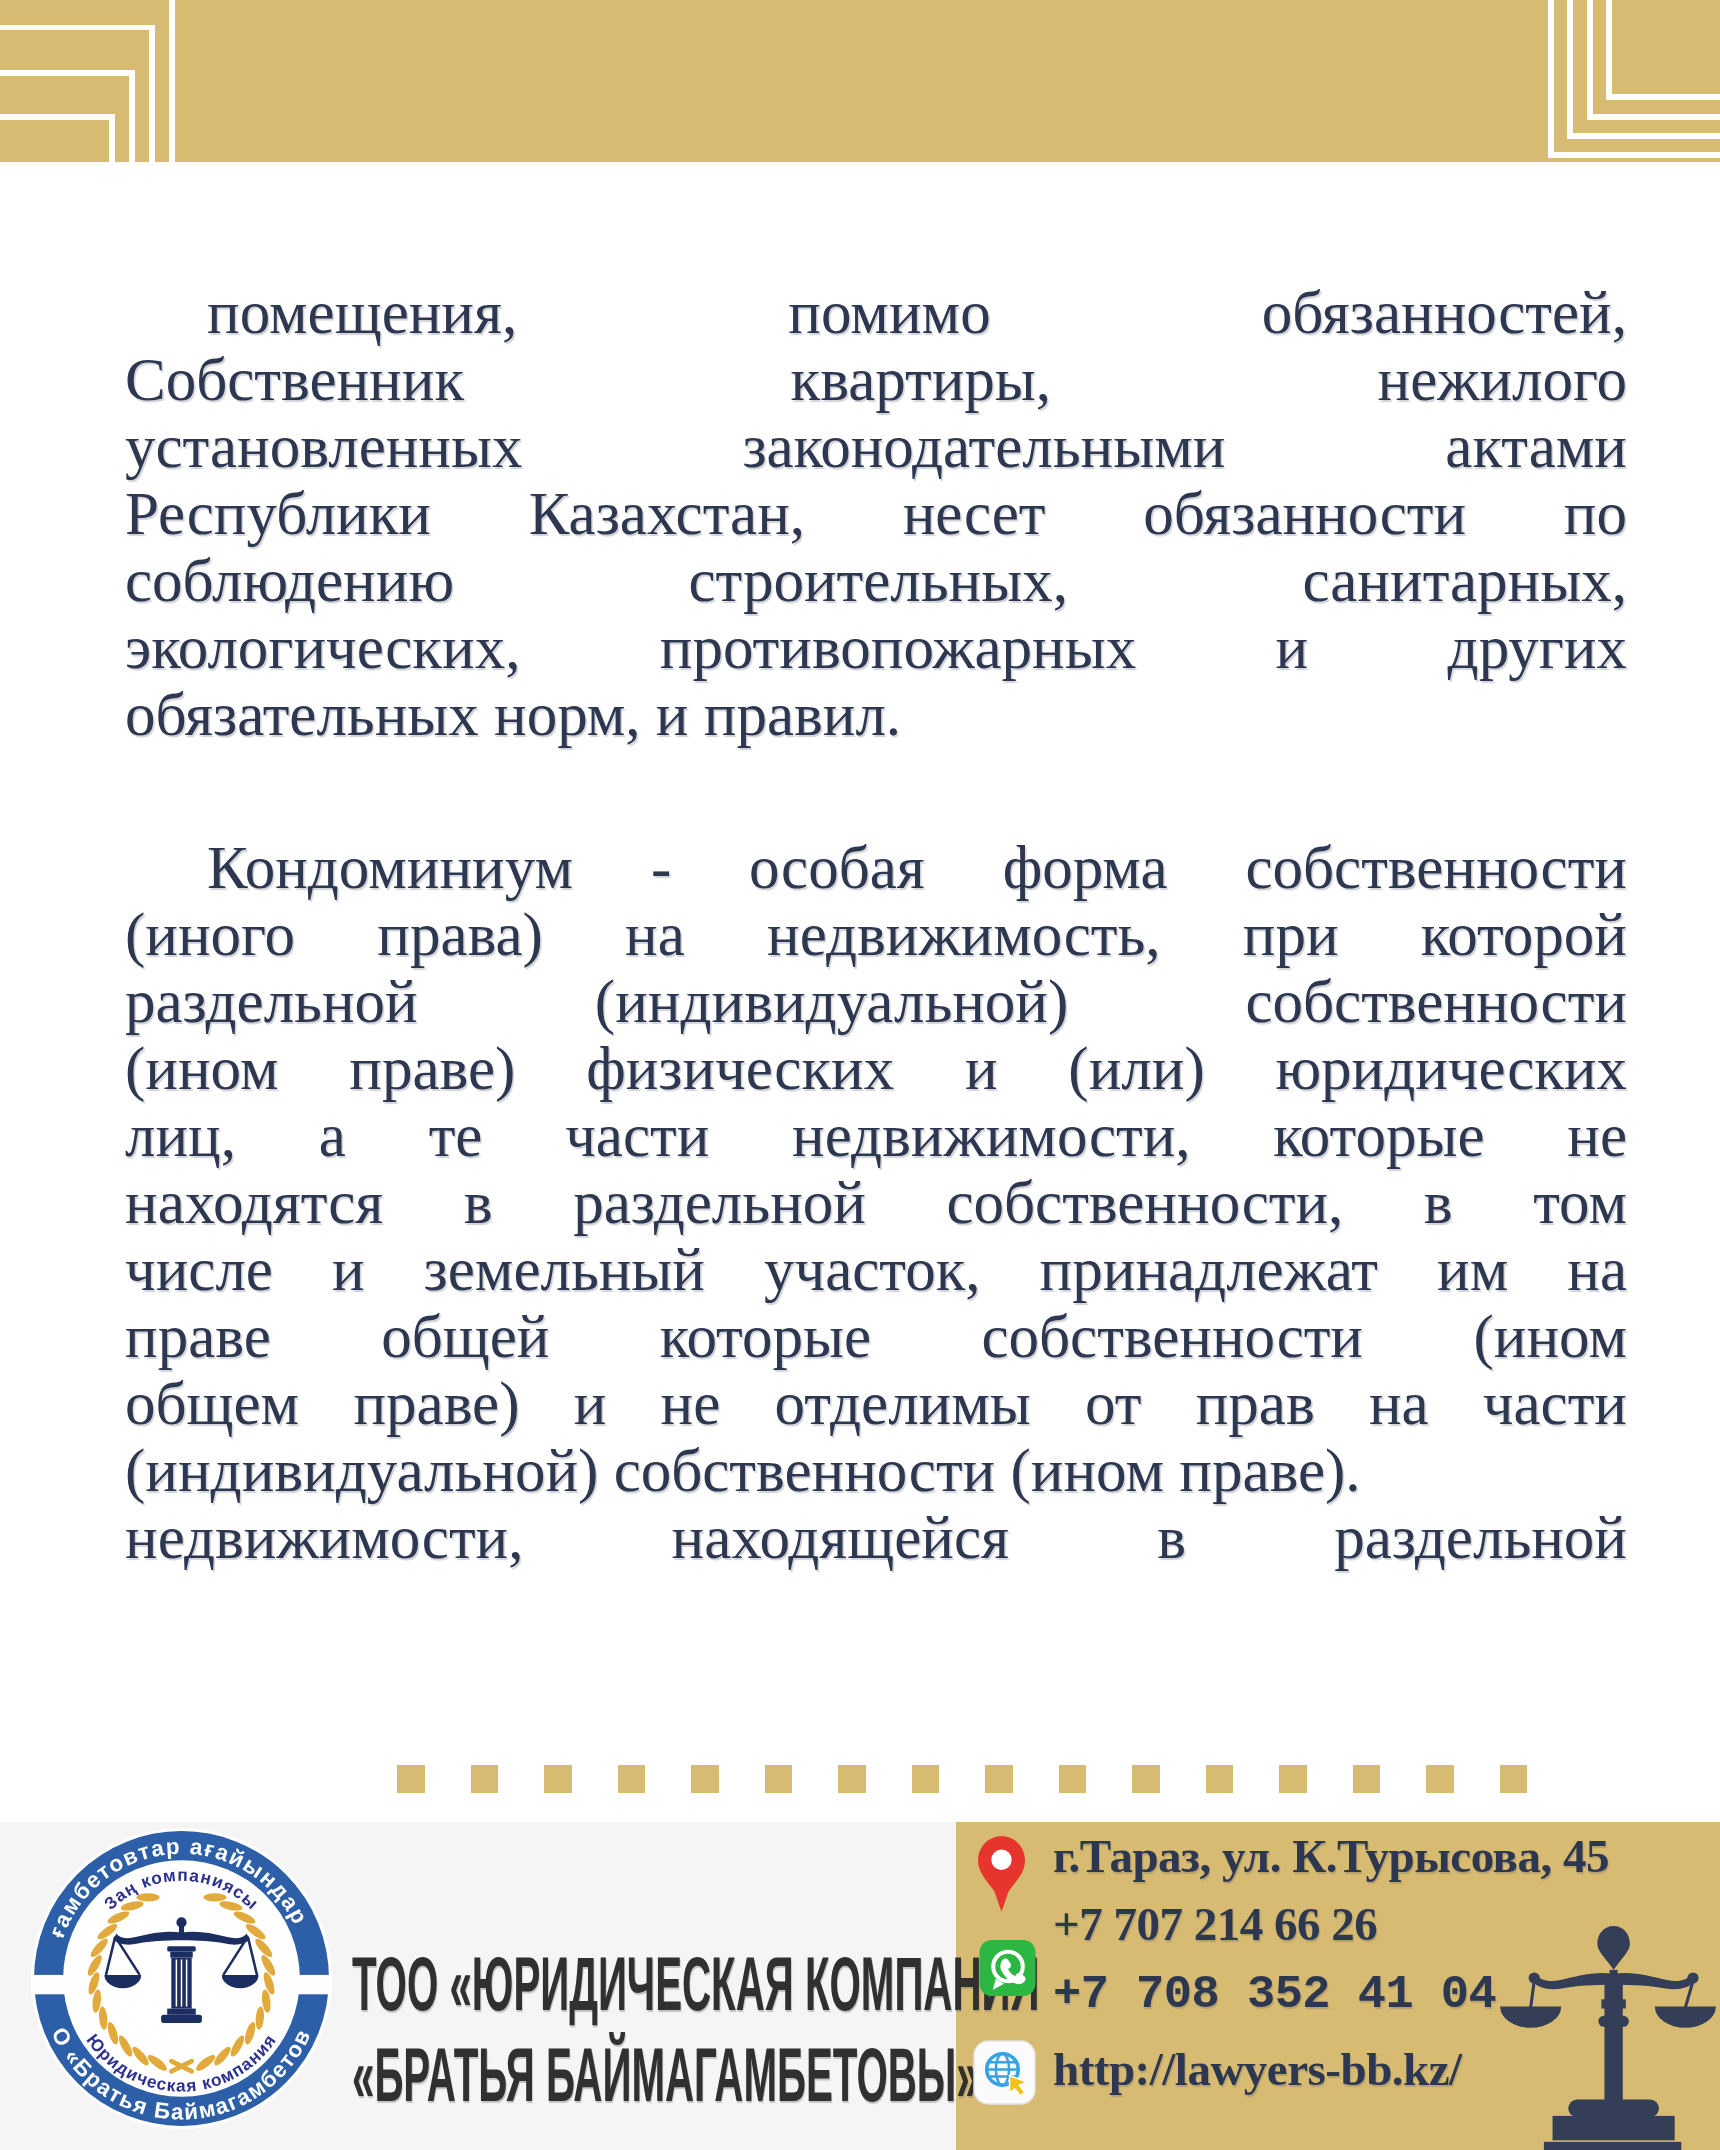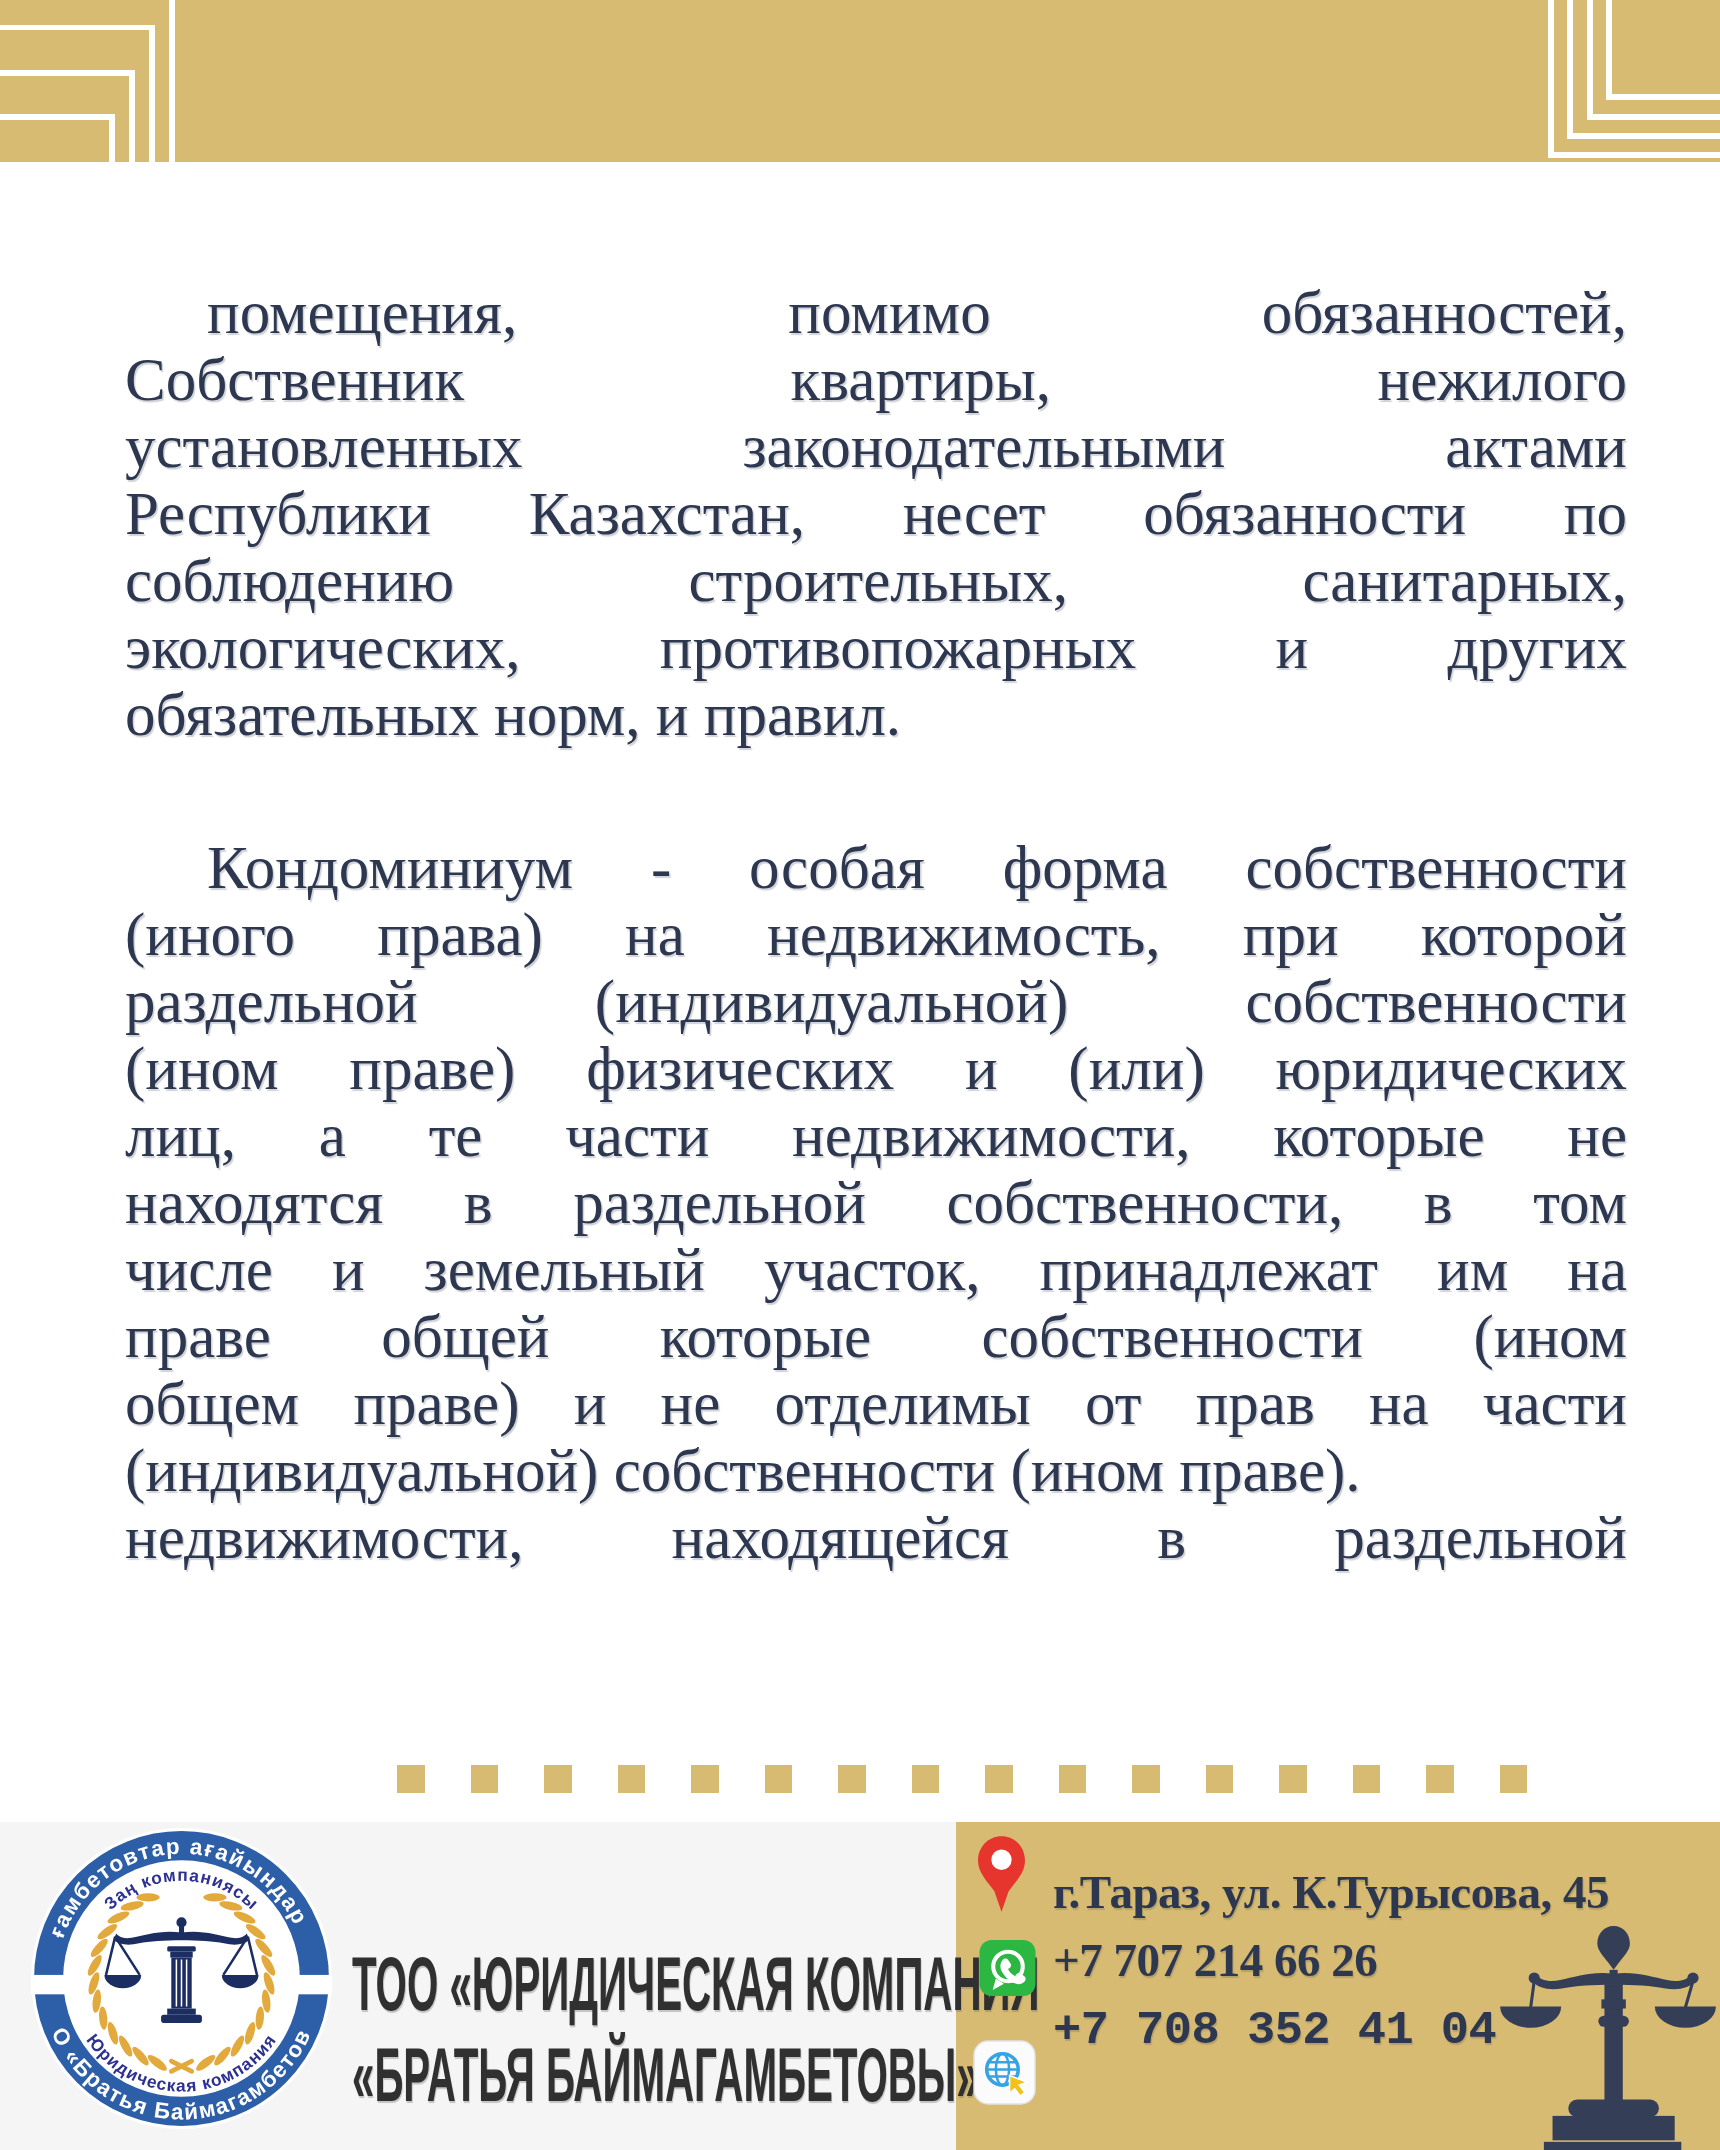--- a/index.html
+++ b/index.html
@@ -43,21 +43,21 @@
            fill:#2d3190;letter-spacing:2px;}
   svg text{text-anchor:middle;}
 
   .company{position:absolute;left:352px;top:1938px;width:607px;}
   .company-line{white-space:nowrap;transform:scaleX(0.53);transform-origin:0 50%;
         font:700 76px/91px "Liberation Sans","DejaVu Sans",sans-serif;
         color:#303030;text-shadow:1.5px 1.5px 1px rgba(120,120,120,.4);}
 
   .contact-row{position:absolute;left:1053px;color:#2d3850;white-space:nowrap;
         font:700 47px/56px "Liberation Serif","DejaVu Serif",serif;letter-spacing:-0.5px;
-        text-shadow:1px 1.5px 1px rgba(80,80,90,.25);margin-top:36px;}
+        text-shadow:1px 1.5px 1px rgba(80,80,90,.25);}
   #row-address{top:1828px;}
   #row-phone1{top:1896px;}
   #row-phone2{top:1967px;font-family:Liberation Mono, monospace;}
   #row-site{top:2041px;}
 
   .icon{position:absolute;}
   #pin-icon{left:976px;top:1835px;width:51px;height:79px;}
   #wa-icon{left:979px;top:1940px;width:57px;height:56px;}
   #globe-icon{left:973px;top:2040px;width:63px;height:65px;}
   #big-scales{left:1494px;top:1922px;width:226px;height:228px;}
@@ -224,20 +224,21 @@
       <circle cx="58" cy="58" r="31" stroke-width="7"></circle>
       <ellipse cx="58" cy="58" rx="13" ry="31" stroke-width="5"></ellipse>
       <path d="M30 44 H86 M27 58 H89 M30 72 H86" stroke-width="5"></path>
     </g>
     <path d="M72 70 L106 83 L91 89 L102 103 L93 110 L82 96 L72 105 Z" fill="#f2c219" stroke="#ffffff" stroke-width="3"></path>
   </svg>
 
   <div class="contact-row" id="row-address">г.Тараз, ул. К.Турысова, 45</div>
   <div class="contact-row" id="row-phone1">+7 707 214 66 26</div>
   <div class="contact-row" id="row-phone2">+7 708 352 41 04</div>
+  <div class="contact-row" id="row-site">http://lawyers-bb.kz/</div>
 
   <svg class="icon" id="big-scales" viewBox="0 0 444 448">
     <g fill="#343e57">
       <path d="M235 8 C 216 8 203 24 203 42 C 203 56 216 68 224 79 L 235 94 L 246 79
                C 254 68 267 56 267 42 C 267 24 254 8 235 8 Z"></path>
       <rect x="227" y="94" width="16" height="14"></rect>
       <path d="M235 102 C 196 96 160 108 130 114 C 106 119 90 113 82 103 L 76 117
                C 88 131 110 135 136 130 C 180 121 290 121 334 130 C 360 135 382 131 394 117
                L 388 103 C 380 113 364 119 340 114 C 310 108 274 96 235 102 Z"></path>
       <circle cx="79" cy="110" r="11"></circle>

